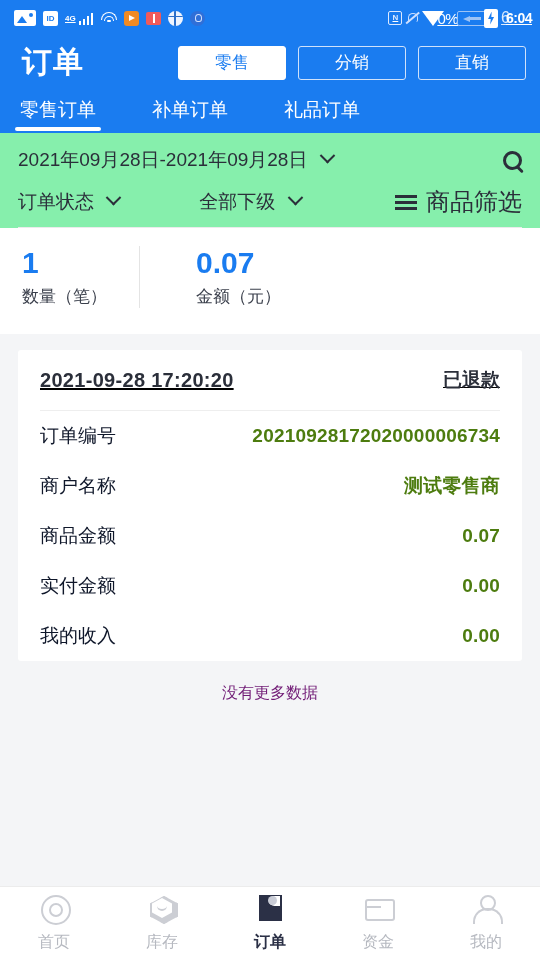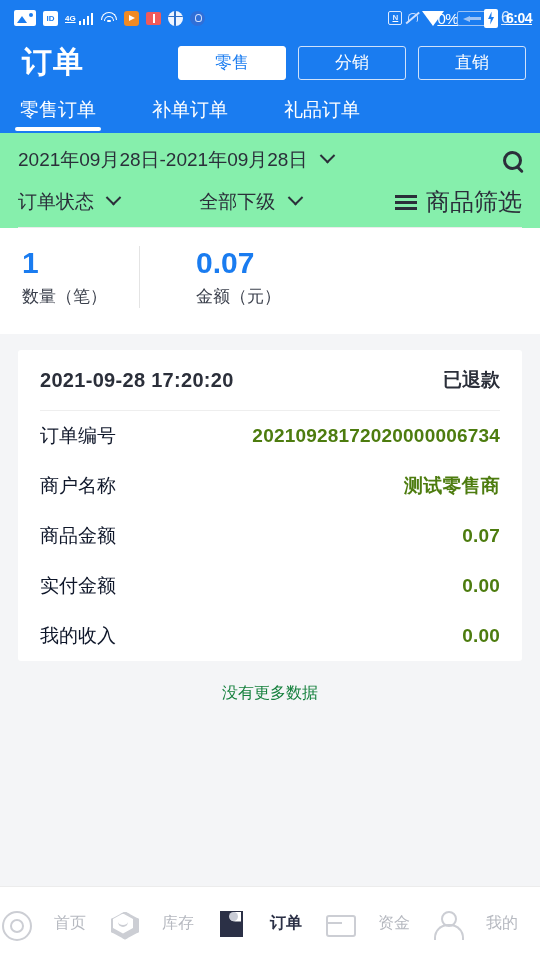--- a/index.html
+++ b/index.html
@@ -128,35 +128,35 @@
   
   .summary { background:#fff; display:flex; align-items:flex-start; padding:18px 0 26px 22px; }
   .stat { padding-right:26px; }
   .stat.second { padding-left:56px; border-left:1px solid #e4e4e4; margin-left:6px; }
   .stat-val { color:#1a7cf0; font-size:30px; font-weight:bold; line-height:1.1; }
   .stat-lbl { color:#3a3f4b; font-size:17px; margin-top:6px; }
 
   
   .content { flex:1 1 auto; background:#f4f5f7; padding:16px 18px 0; overflow:hidden; }
   .card { background:#fff; border-radius:3px; padding:0 22px; }
-  .card-head { display:flex; align-items:center; height:60px; }
+  .card-head { display:flex; align-items:center; height:60px;text-decoration:underline; }
   .card-date { font-size:20px; font-weight:bold; color:#2b2f3a; letter-spacing:.3px; }
   .card-status { margin-left:auto; font-size:19px; font-weight:bold; color:#2b2f3a; }
   .card-div { height:1px; background:#eeeeee; }
   .row { display:flex; align-items:center; height:50px; }
   .row-lbl { font-size:19px; color:#0f172a; }
   .row-val { margin-left:auto; font-size:19px; font-weight:bold; color:#4d7c0f; letter-spacing:.2px; }
-  .no-more { text-align:center; color:#15803d; font-size:16px; padding:22px 0 0; }
+  .no-more { text-align:center; color:#701a75; font-size:16px; padding:22px 0 0; }
 
   
   .bottomnav {
     flex:0 0 74px; background:#fff; border-top:1px solid #ececec;
     display:flex; align-items:center;
   }
-  .nav-item { flex:1; display:flex; flex-direction:row; align-items:center; gap:24px; cursor:pointer; }
+  .nav-item { flex:1; display:flex; flex-direction:column; align-items:center; gap:10px; cursor:pointer; }
   .nav-lbl { font-size:16px; color:#b6b9c0; }
   .nav-item.active .nav-lbl { color:#2b3046; font-weight:bold; }
   .nv { width:30px; height:28px; position:relative; }
   
   .nv-home::before{content:"";position:absolute;left:2px;top:1px;width:26px;height:26px;
     border:2px solid #ccced4;border-radius:50%;}
   .nv-home::after{content:"";position:absolute;left:10px;top:9px;width:10px;height:10px;
     border:2px solid #ccced4;border-radius:50%;}
   
   .nv-stock::before{content:"";position:absolute;left:3px;top:2px;width:24px;height:24px;

